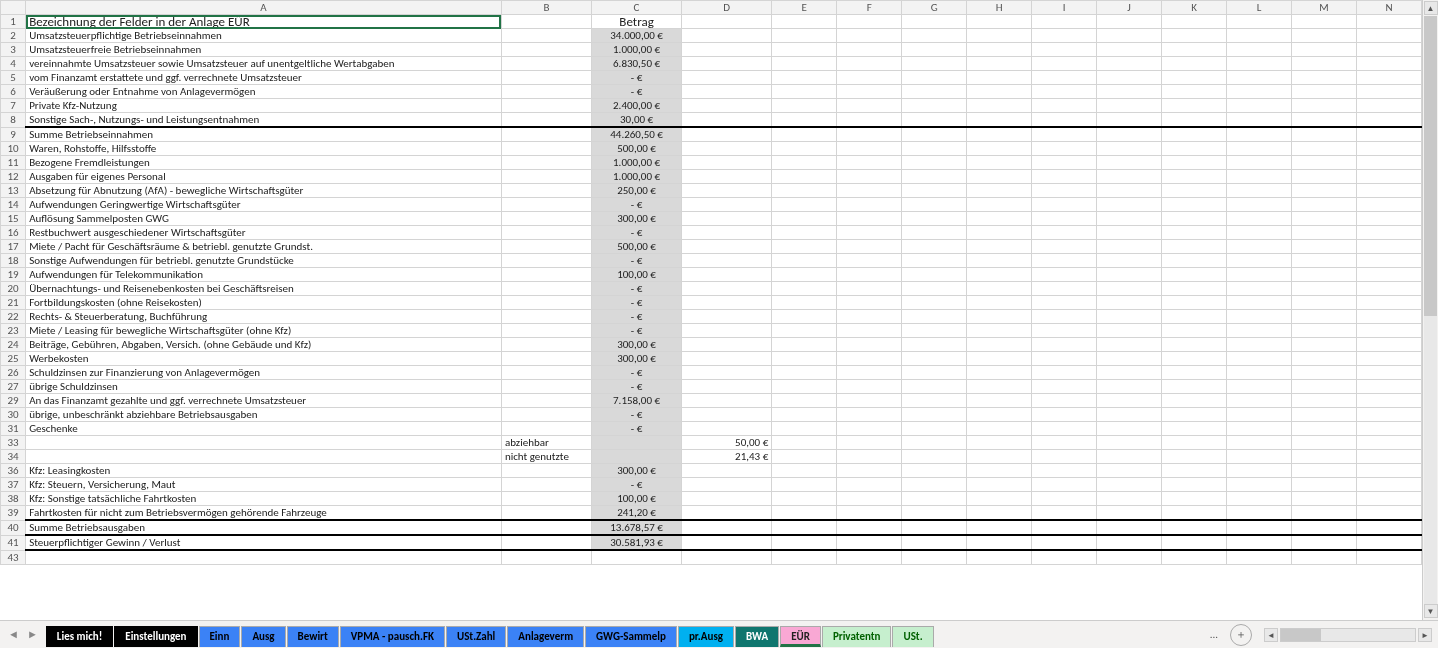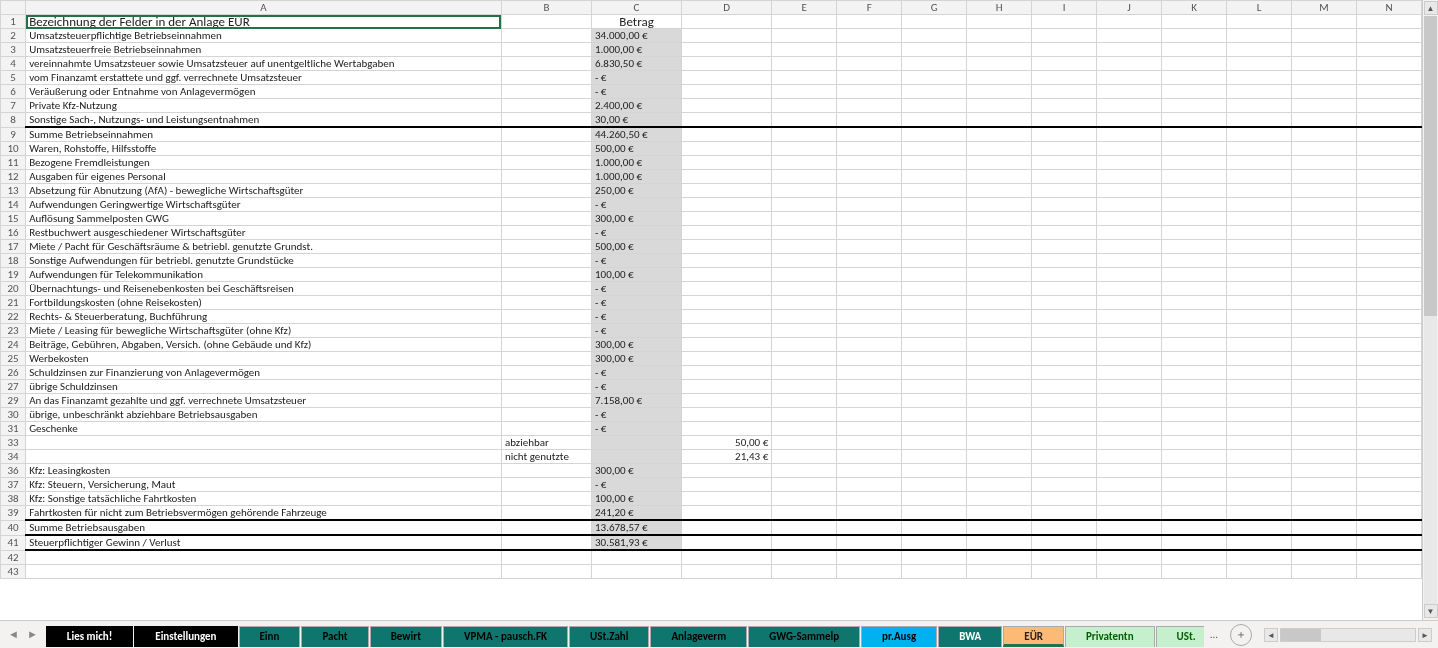--- a/index.html
+++ b/index.html
@@ -8,38 +8,38 @@
 table { border-collapse:collapse; table-layout:fixed; width:100%; }
 th,td { height:13.5px; border:1px solid #d4d4d4; padding:0 3px; white-space:nowrap; overflow:hidden; font-weight:normal; font-size:11px; line-height:13px; vertical-align:middle; }
 th { background:#f3f3f3; text-align:center; font-weight:normal; color:#555; position:relative; }
 .rowh { width:24px; text-align:center; background:#f3f3f3; color:#555; }
 .colA { width:454px; }
 .colB { width:86px; }
 .colC { width:86px; }
 .colD { width:86px; }
 .colR { width:62px; }
 .label { text-align:left; }
-.amt { text-align:left; background:#d9d9d9; }
+.amt { text-align:center; background:#d9d9d9; }
 .amtD { text-align:right; }
 .hdr { font-size:13px; }
 .hdrsel { outline:2px solid #217346; outline-offset:-2px; }
 .sum td { border-top:2px solid #000; }
 .total td { border-top:2px solid #000; border-bottom:2px solid #000; }
 .grey td { color:#aaa; }
 
 .tabs-bar { position:absolute; left:0; right:0; bottom:0; height:28px; background:#f3f2f1; border-top:1px solid #ccc; display:flex; align-items:center; font-size:11px; }
 .tabs-nav { display:flex; align-items:center; padding:0 6px; gap:4px; }
 .tabs-nav span { color:#888; font-size:11px; cursor:pointer; padding:2px; }
 .tabs { display:flex; align-items:flex-end; height:24px; overflow:hidden; flex:1; }
-.tab { padding:3px 20px 4px; border:1px solid #aaa; border-bottom:none; margin-right:1px; background:#fff; cursor:pointer; white-space:nowrap; position:relative; font-weight:bold; font-size:11px; }
+.tab { padding:3px 10px 4px; border:1px solid #aaa; border-bottom:none; margin-right:1px; background:#fff; cursor:pointer; white-space:nowrap; position:relative; font-weight:bold; font-size:11px; }
 .tab.black { background:#000; color:#fff; border-color:#000; }
-.tab.yellow { background:#0f766e; color:#000; }
+.tab.yellow { background:#3b82f6; color:#000; }
 .tab.blue { background:#00b0f0; color:#000; }
 .tab.green { background:#0f766e; color:#fff; }
-.tab.active { background:#fdba74; border-bottom:3px solid #217346; padding-bottom:1px; }
+.tab.active { background:#f9a8d4; border-bottom:3px solid #217346; padding-bottom:1px; }
 .tab.lgreen { background:#c6efce; color:#006100;text-align:right; }
 .more { padding:0 6px; color:#555; }
 .newtab { width:22px; height:22px; border:1px solid #aaa; border-radius:11px; display:flex; align-items:center; justify-content:center; margin:0 6px; color:#555; cursor:pointer; }
 .hscroll { display:flex; align-items:center; gap:2px; padding:0 6px; width:180px; }
 .hscroll .track { flex:1; height:14px; background:#e8e8e8; border:1px solid #ccc; position:relative; }
 .hscroll .thumb { position:absolute; left:0; top:0; width:40px; height:12px; background:#c8c8c8; }
 .hscroll .btn { width:14px; height:14px; background:#e8e8e8; border:1px solid #ccc; display:flex; align-items:center; justify-content:center; color:#555; cursor:pointer; font-size:8px;}
 
 .vscroll { position:absolute; top:0; right:0; bottom:28px; width:16px; background:#f3f2f1; border-left:1px solid #ccc; }
 .vscroll .btn { width:14px; height:14px; background:#e8e8e8; border:1px solid #ccc; display:flex; align-items:center; justify-content:center; color:#555; margin:1px auto; cursor:pointer; font-size:8px; }
@@ -727,37 +727,20 @@
           <td></td>
           <td></td>
           <td></td>
           <td></td>
           <td></td>
           <td></td>
           <td></td>
           <td></td>
           <td></td>
         </tr>
-        <tr class="grey">
-          <th class="rowh">42</th>
-          <td class="label"></td>
-          <td class="label"></td>
-          <td class=""></td>
-          <td class="amtD"></td>
-          <td></td>
-          <td></td>
-          <td></td>
-          <td></td>
-          <td></td>
-          <td></td>
-          <td></td>
-          <td></td>
-          <td></td>
-          <td></td>
-        </tr>
         <tr>
           <th class="rowh">43</th>
           <td class="label"></td>
           <td class="label"></td>
           <td class=""></td>
           <td class="amtD"></td>
           <td></td>
           <td></td>
           <td></td>
           <td></td>
@@ -782,21 +765,21 @@
 
 <div class="tabs-bar">
   <div class="tabs-nav">
     <span>◄</span>
     <span>►</span>
   </div>
   <div class="tabs" id="tabs">
       <div class="tab black">Lies mich!</div>
       <div class="tab black">Einstellungen</div>
       <div class="tab yellow">Einn</div>
-      <div class="tab yellow">Pacht</div>
+      <div class="tab yellow">Ausg</div>
       <div class="tab yellow">Bewirt</div>
       <div class="tab yellow">VPMA - pausch.FK</div>
       <div class="tab yellow">USt.Zahl</div>
       <div class="tab yellow">Anlageverm</div>
       <div class="tab yellow">GWG-Sammelp</div>
       <div class="tab blue">pr.Ausg</div>
       <div class="tab green">BWA</div>
       <div class="tab active">EÜR</div>
       <div class="tab lgreen">Privatentn</div>
       <div class="tab lgreen">USt.</div>

